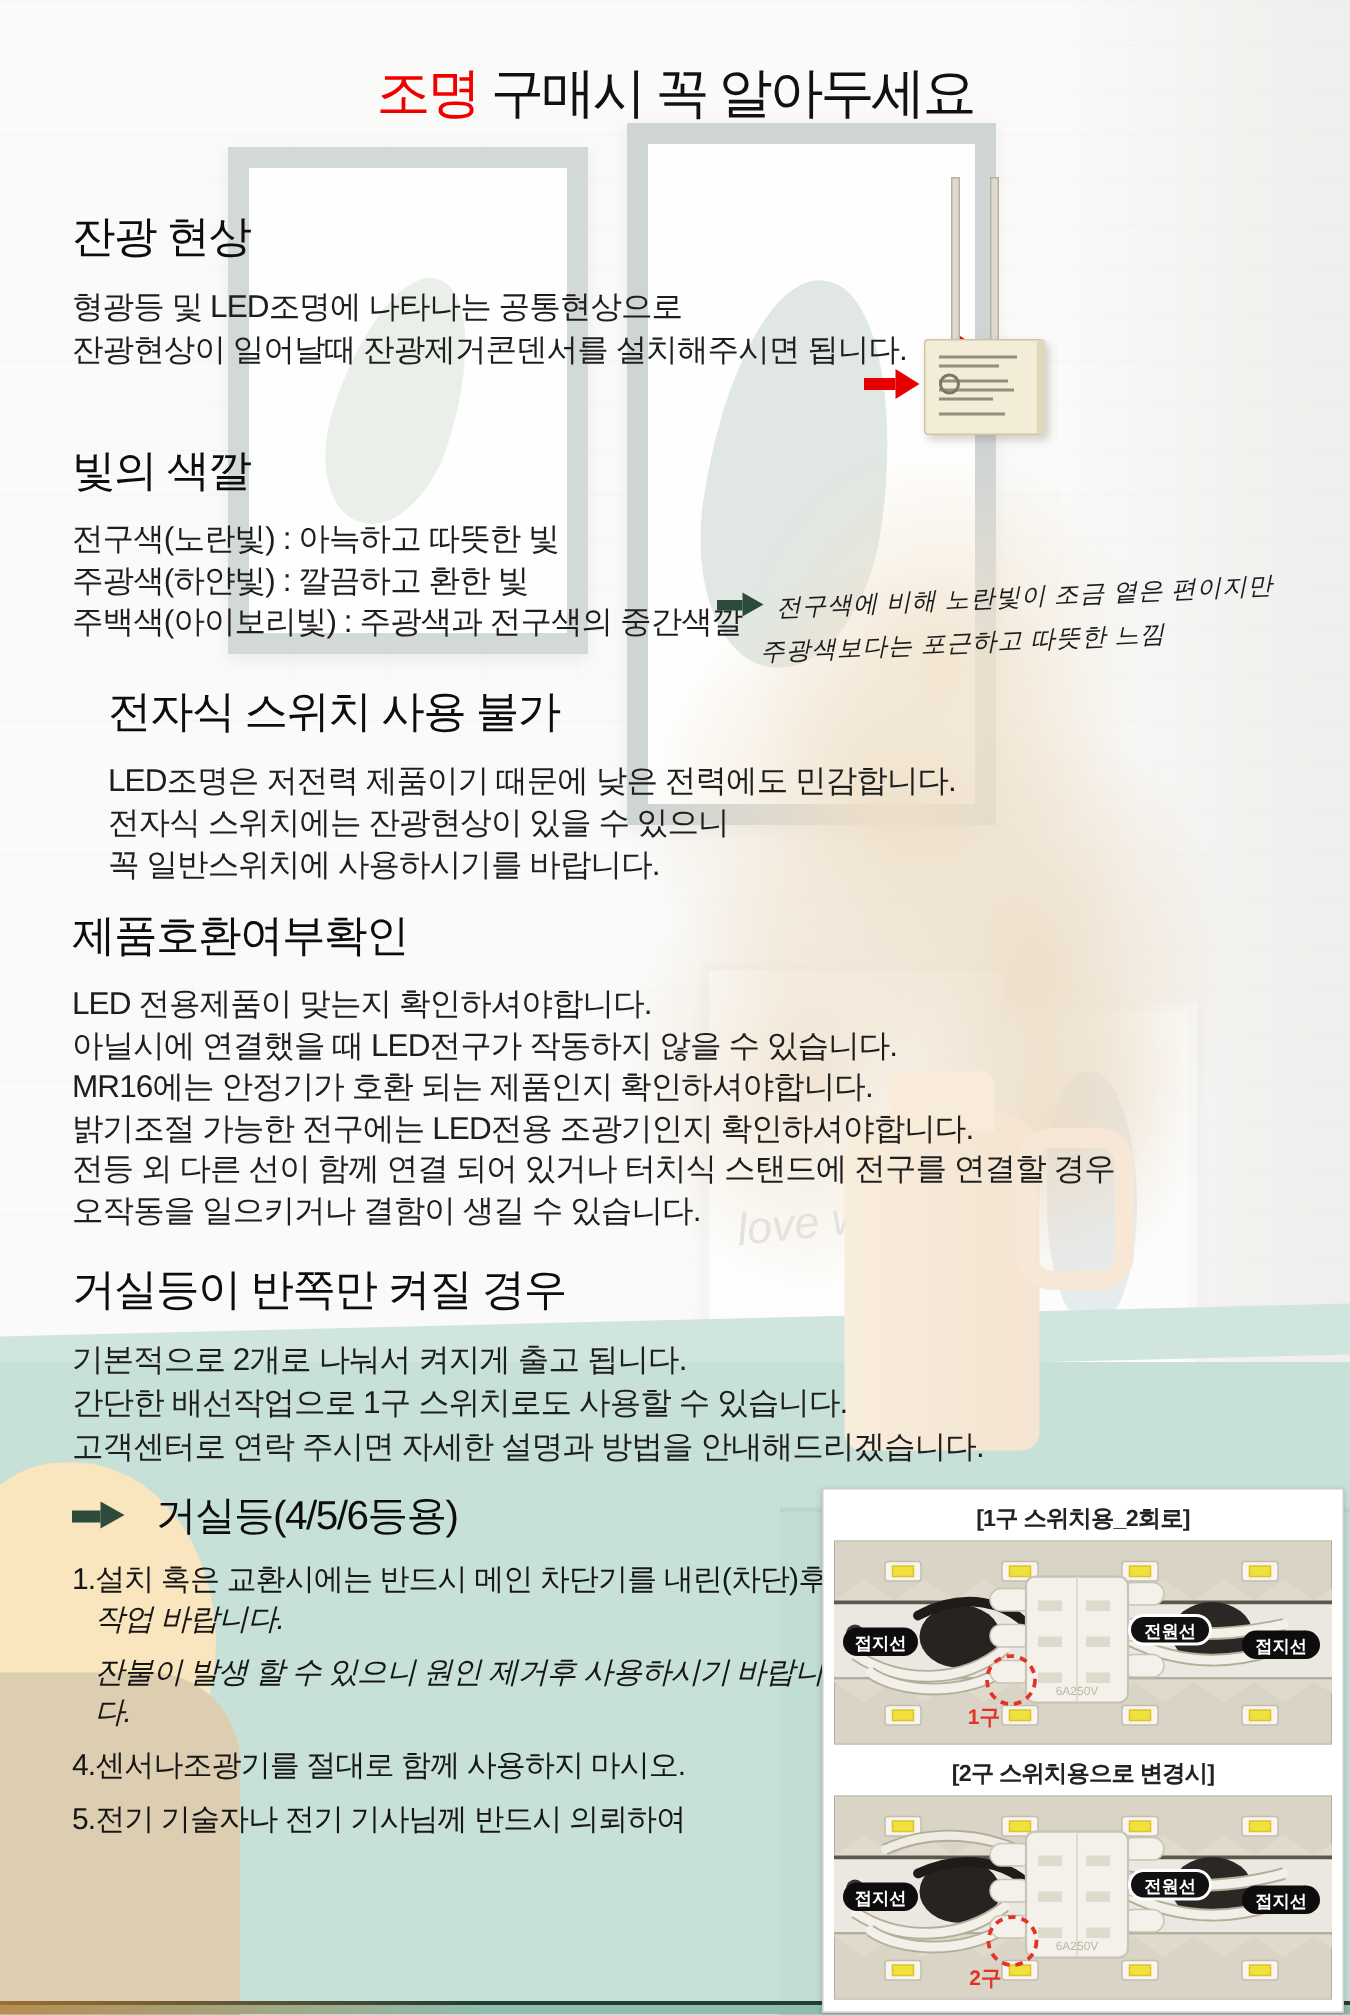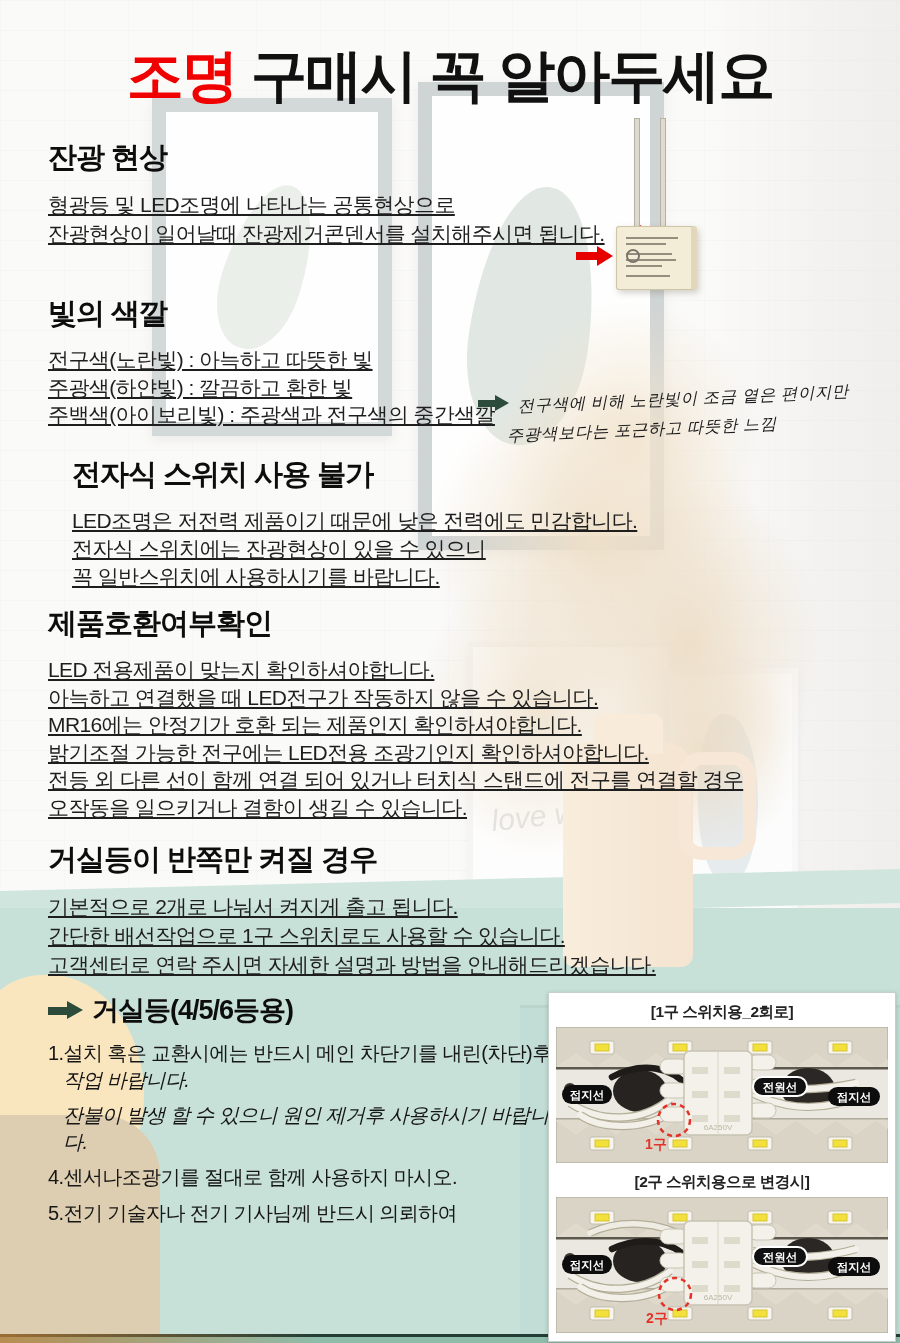--- a/index.html
+++ b/index.html
@@ -41,25 +41,25 @@
   .vase::before{content:"";position:absolute;left:30px;top:-28px;width:70px;height:40px;background:#eecfa6;border-radius:10px 10px 0 0;}
   .vase-handle{position:absolute;left:678px;top:752px;width:52px;height:82px;border:13px solid #ecc79e;border-radius:24px;background:transparent;}
   .bg-overlay{position:absolute;inset:0;background:rgba(255,255,255,.58);}
   .bottom-strip{position:absolute;left:0;top:1334px;width:900px;height:9px;z-index:5;
     background:linear-gradient(180deg,#223d36 0 3px,#8fbcab 3px 100%);}
   .bottom-strip::before{content:"";position:absolute;left:0;top:0;width:320px;height:9px;
     background:linear-gradient(90deg,rgba(196,126,52,.75),rgba(196,126,52,0));}
   
   .content{position:absolute;inset:0;z-index:10;color:#1d1d1d;}
   .page-title{position:absolute;left:0;top:38px;width:900px;text-align:center;
-    font-size:57px;font-weight:700;letter-spacing:-2px;color:#111;}
+    font-size:36px;font-weight:400;letter-spacing:-2px;color:#111;}
   .page-title .accent{color:#f10000;}
   .sec{position:absolute;left:48px;}
-  .sec h2{margin:0;font-size:29px;font-weight:700;color:#0d0d0d;letter-spacing:-1px;}
-  .sec .body{margin-top:12px;font-size:21px;line-height:29px;letter-spacing:-0.6px;color:#1e1e1e;text-decoration:underline;}
+  .sec h2{margin:0;font-size:29px;font-weight:400;color:#0d0d0d;letter-spacing:-1px;}
+  .sec .body{margin-top:12px;font-size:21px;line-height:29px;letter-spacing:-0.6px;color:#1e1e1e;}
   .s1{top:138px;} .s2{top:294px;} .s2 .body{line-height:27.5px;}
   .s3{top:455px;margin-left:24px;} .s3 .body{line-height:28px;}
   .s4{top:604px;} .s4 .body{line-height:27.5px;}
   .s5{top:840px;} .s5 .body{line-height:29px;}
   
   .arr{display:inline-block;position:relative;vertical-align:middle;}
   .arr-red{width:38px;height:20px;margin-left:14px;}
   .arr-red::before{content:"";position:absolute;left:0;top:6px;width:21px;height:8px;background:#e60000;}
   .arr-red::after{content:"";position:absolute;left:21px;top:0;border-top:10px solid transparent;border-bottom:10px solid transparent;border-left:16px solid #e60000;}
   .arr-green{width:32px;height:17px;}
@@ -78,21 +78,21 @@
   .cap-body{position:absolute;left:40px;top:108px;width:74px;height:62px;background:#f3ecd6;
     border:1px solid #cfc5a4;border-right:6px solid #e2d7ba;border-radius:3px;box-shadow:2px 3px 6px rgba(90,80,60,.25);}
   .cap-body i{position:absolute;left:9px;height:2px;background:#7c766a;opacity:.8;}
   .cap-body .t1{top:10px;width:52px;} .cap-body .t2{top:16px;width:40px;}
   .cap-body .t3{top:26px;width:46px;} .cap-body .t4{top:32px;width:50px;}
   .cap-body .t5{top:38px;width:36px;} .cap-body .t6{top:48px;width:44px;}
   .cap-body .logo{position:absolute;left:9px;top:22px;width:10px;height:10px;border:2px solid #7c766a;border-radius:50%;background:none;}
   .capacitor .arr-red{position:absolute;left:0;top:128px;margin:0;}
   
   .s6{top:992px;width:505px;}
-  .s6 .hrow{display:flex;align-items:center;gap:8px;}
+  .s6 .hrow{display:flex;align-items:center;gap:20px;}
   .s6 h2{font-size:27px;}
   .s6 .arr-green{width:36px;height:19px;}
   .s6 .arr-green::before{top:6px;width:19px;height:8px;}
   .s6 .arr-green::after{left:19px;border-top:9.5px solid transparent;border-bottom:9.5px solid transparent;border-left:16px solid #2c4b3a;}
   .nlist{margin-top:12px;font-size:20px;line-height:26.5px;letter-spacing:-0.6px;color:#161616;}
   .nlist .item{margin-bottom:9px;}
   .nlist .cont{padding-left:15px;font-style:italic;}
   
   .photo-panel{position:absolute;left:548px;top:992px;width:348px;height:350px;background:#ffffff;
     border:1px solid #c6cfc9;box-shadow:0 1px 4px rgba(40,60,50,.25);box-sizing:border-box;padding:5px 7px;}
@@ -187,21 +187,21 @@
       <div>LED조명은 저전력 제품이기 때문에 낮은 전력에도 민감합니다.</div>
       <div>전자식 스위치에는 잔광현상이 있을 수 있으니</div>
       <div>꼭 일반스위치에 사용하시기를 바랍니다.</div>
     </div>
   </div>
 
   <div class="sec s4">
     <h2>제품호환여부확인</h2>
     <div class="body">
       <div>LED 전용제품이 맞는지 확인하셔야합니다.</div>
-      <div>아늑하고 연결했을 때 LED전구가 작동하지 않을 수 있습니다.</div>
+      <div>아닐시에 연결했을 때 LED전구가 작동하지 않을 수 있습니다.</div>
       <div>MR16에는 안정기가 호환 되는 제품인지 확인하셔야합니다.</div>
       <div>밝기조절 가능한 전구에는 LED전용 조광기인지 확인하셔야합니다.</div>
       <div>전등 외 다른 선이 함께 연결 되어 있거나 터치식 스탠드에 전구를 연결할 경우</div>
       <div>오작동을 일으키거나 결함이 생길 수 있습니다.</div>
     </div>
   </div>
 
   <div class="sec s5">
     <h2>거실등이 반쪽만 켜질 경우</h2>
     <div class="body">

